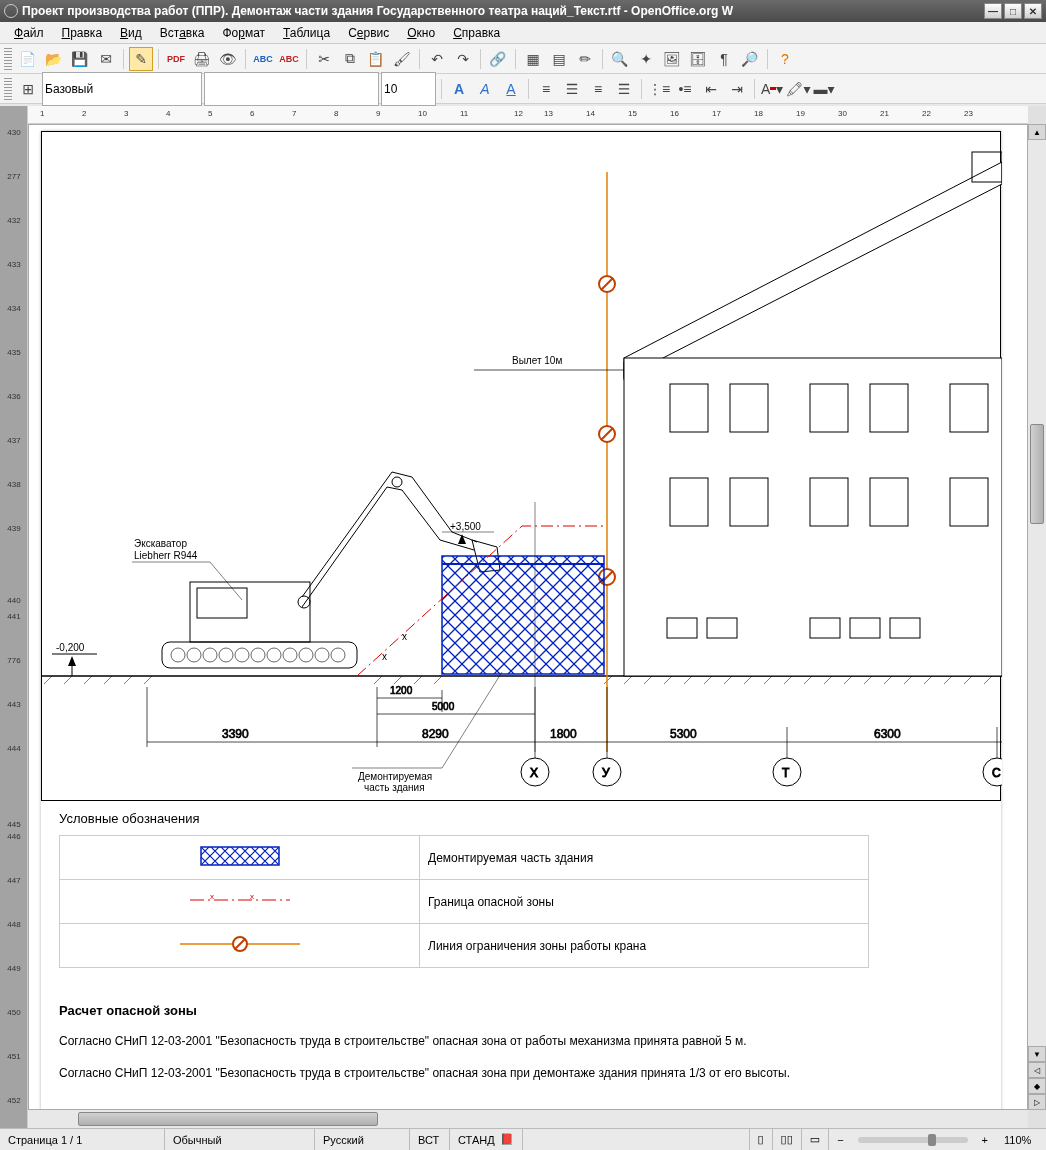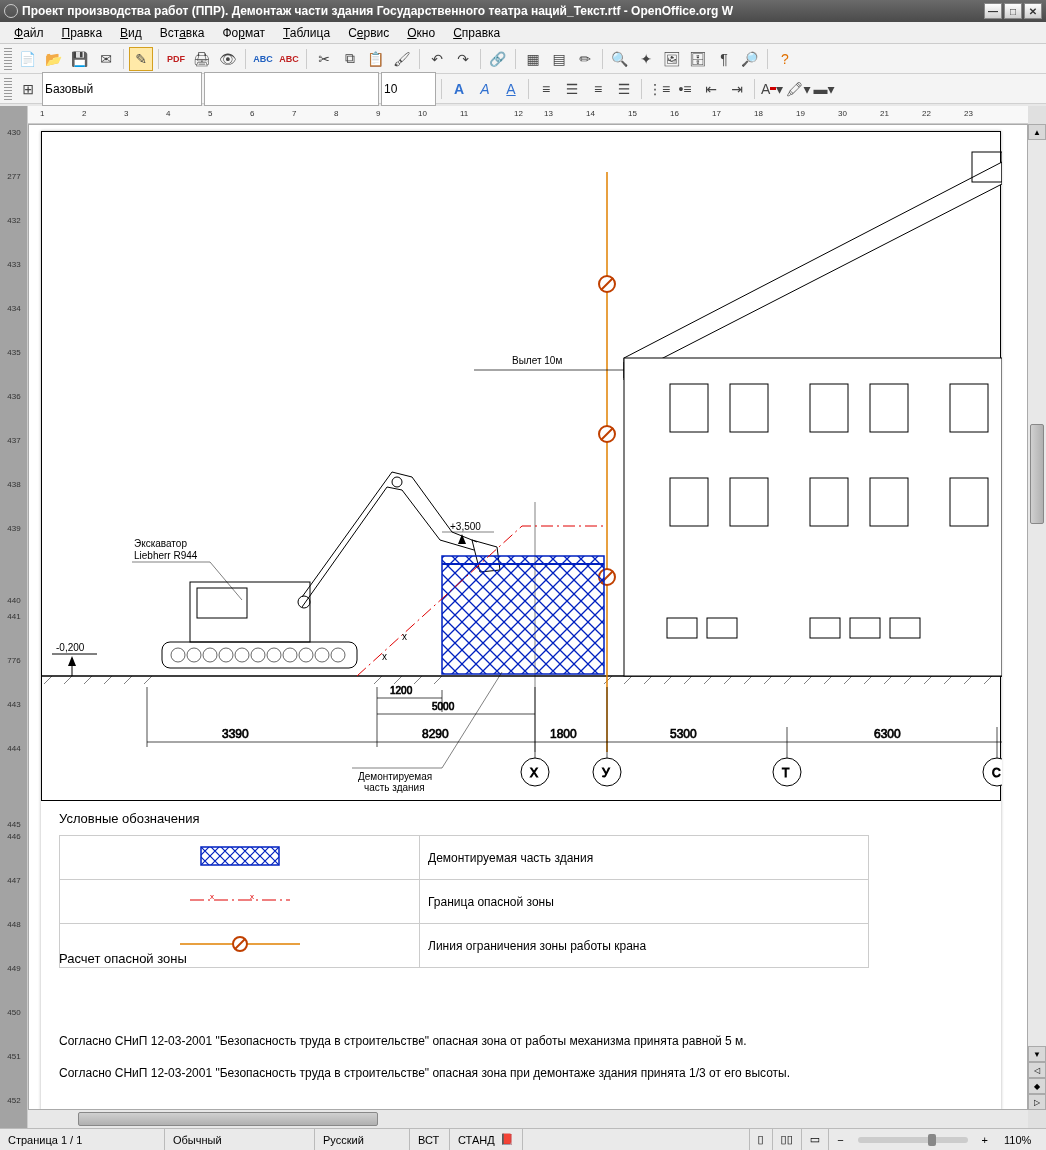--- a/index.html
+++ b/index.html
@@ -31,21 +31,21 @@
 .vscroll-thumb { position:absolute; left:2px; right:2px; top:300px; height:100px; background:linear-gradient(to right,#d0d0d0,#b0b0b0); border:1px solid #888; border-radius:2px; }
 .vscroll-btn { position:absolute; left:0; right:0; height:16px; background:#d8d8d8; border:1px solid #aaa; display:flex; align-items:center; justify-content:center; font-size:8px; cursor:pointer; }
 .hscroll { position:absolute; bottom:0; left:28px; right:18px; height:18px; background:#e8e8e8; }
 .hscroll-thumb { position:absolute; top:2px; bottom:2px; left:50px; width:300px; background:linear-gradient(to bottom,#d0d0d0,#b0b0b0); border:1px solid #888; border-radius:2px; }
 .page { position:relative; margin:6px 12px; background:#fff; width:960px; height:980px; box-shadow:0 0 3px rgba(0,0,0,0.3); }
 .drawing-box { position:absolute; top:0; left:0; width:960px; height:670px; border:1px solid #000; }
 .legend-title { position:absolute; top:680px; left:18px; font-size:13px; }
 .legend-table { position:absolute; top:704px; left:18px; width:810px; border-collapse:collapse; }
 .legend-table td { border:1px solid #ccc; height:44px; padding:4px 8px; font-size:12px; vertical-align:middle; }
 .legend-table td:first-child { width:360px; text-align:center; }
-.section-title { position:absolute; top:820px; left:18px; font-weight:normal; font-size:13px; }
+.section-title { position:absolute; top:872px; left:18px; font-weight:bold; font-size:13px; }
 .body-text { position:absolute; left:18px; font-size:12px; line-height:1.4; }
 .statusbar { position:absolute; bottom:0; left:0; right:0; height:22px; background:#eaeaea; border-top:1px solid #bbb; display:flex; align-items:center; font-size:11px; }
 .status-cell { border-right:1px solid #bbb; padding:0 8px; height:100%; display:flex; align-items:center; }
 .zoom-slider { width:110px; height:6px; background:#ccc; border-radius:3px; margin:0 6px; position:relative; }
 .zoom-slider-thumb { position:absolute; top:-3px; left:70px; width:8px; height:12px; background:#888; border-radius:2px; }
 
 .dlabel { font-size:10px; fill:#000; }
 .axis-lbl { font-size:12px; fill:#000; }
 </style>
 </head>

